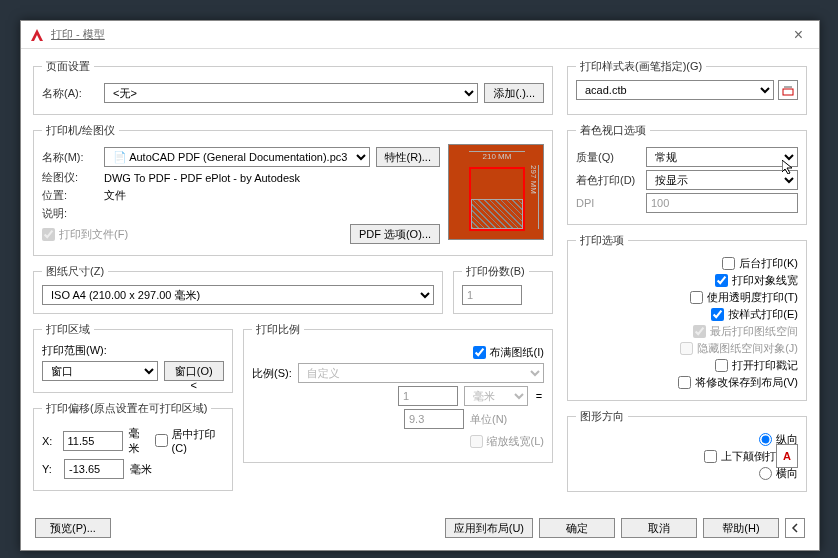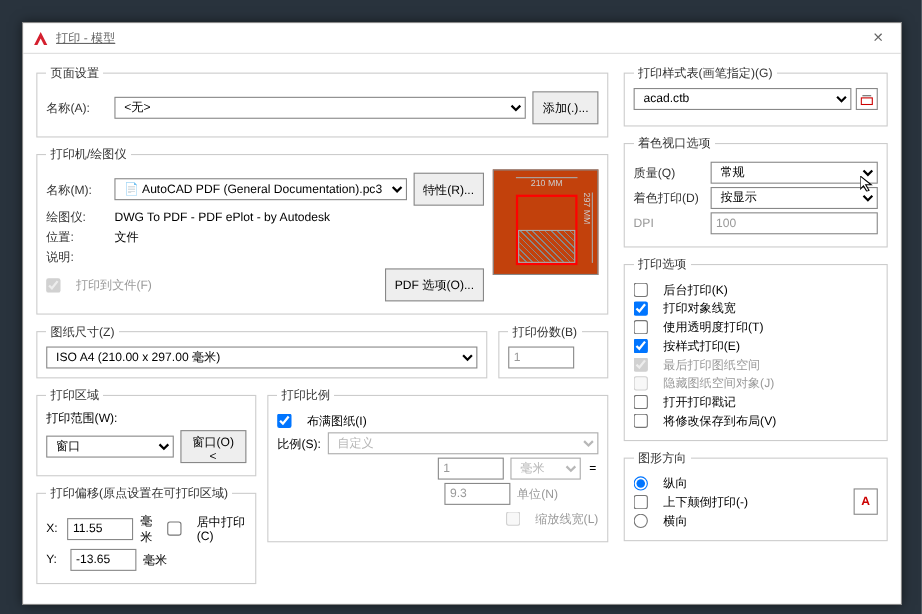--- a/index.html
+++ b/index.html
@@ -13,24 +13,24 @@
 .body { padding: 10px 12px; display: flex; gap: 14px; }
 .left { flex: 1; }
 .right { width: 240px; }
 fieldset { border: 1px solid #ccc; padding: 6px 8px 8px; margin-bottom: 8px; position: relative; }
 legend { padding: 0 4px; color: #333; font-size: 11px; }
 .row { display: flex; align-items: center; margin: 3px 0; gap: 6px; }
 .lbl { width: 56px; color: #333; }
 .lbl2 { width: 70px; color: #333; }
 select, input[type="text"] { border: 1px solid #888; padding: 2px 4px; height: 20px; background: #fff; font-size: 11px; }
 select.wide { flex: 1; min-width: 0; }
-.btn { border: 1px solid #888; background: #eee; padding: 2px 8px; height: 30px; cursor: pointer; font-size: 11px; }
+.btn { border: 1px solid #888; background: #eee; padding: 2px 8px; height: 20px; cursor: pointer; font-size: 11px; }
 .disabled { color: #999; }
 input[type="checkbox"], input[type="radio"] { margin-right: 4px; vertical-align: middle; }
-label.chk { display: flex; align-items: center; gap: 10px; margin: 2px 0; cursor: pointer; }
+label.chk { display: flex; align-items: center; gap: 0; margin: 2px 0; cursor: pointer; justify-content: flex-end; }
 label.chk input { cursor: pointer; }
 .preview { width: 96px; height: 96px; border: 1px solid #888; background: #c2410c; margin-left: 8px; position: relative; flex-shrink: 0; }
 .preview .paper { position: absolute; left: 20px; top: 22px; width: 56px; height: 64px; border: 2px solid #f00; }
 .preview .hatch { position: absolute; left: 22px; top: 54px; width: 52px; height: 30px; background: repeating-linear-gradient(45deg, #888, #888 1px, transparent 1px, transparent 4px); border: 1px solid #aaa; }
 .preview .dim-h { position: absolute; top: 6px; left: 20px; width: 56px; color: #ccc; font-size: 8px; text-align: center; border-top: 1px solid #aaa; }
 .preview .dim-v { position: absolute; right: 4px; top: 20px; height: 64px; color: #ccc; font-size: 8px; writing-mode: vertical-rl; border-right: 1px solid #aaa; }
 .two-col { display: flex; gap: 10px; }
 .col { flex: 1; }
 .btm { display: flex; justify-content: flex-end; padding: 8px 14px 12px; gap: 6px; }
 .btm .btn { min-width: 76px; }
@@ -268,13 +268,25 @@
           </label>
         <label class="chk">
             <input type="radio" name="orient" style="">
             <span>横向</span>
           </label>
         <div class="a-icon" style="position:absolute;right:8px;top:20px">A</div>
       </fieldset>
     </div>
   </div>
 
+  <div class="btm">
+    <button class="btn" style="margin-right:auto">预览(P)...</button>
+    <button class="btn">应用到布局(U)</button>
+    <button class="btn">确定</button>
+    <button class="btn">取消</button>
+    <button class="btn">帮助(H)</button>
+    <button class="icon-btn">
+      <svg width="10" height="10">
+          <path d="M7 1 L3 5 L7 9" fill="none" stroke="#333" stroke-width="1.5"></path>
+        </svg>
+    </button>
+  </div>
 </div>
 
 </body></html>

